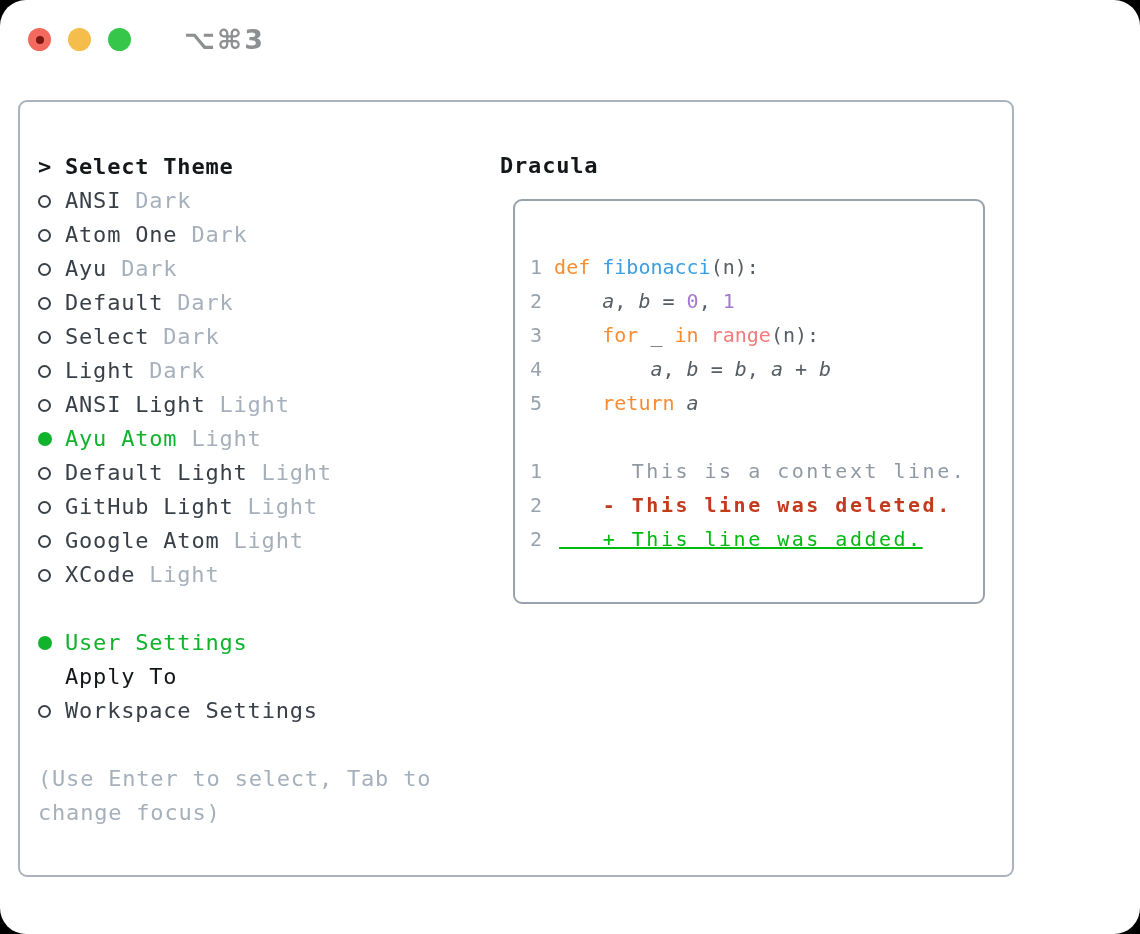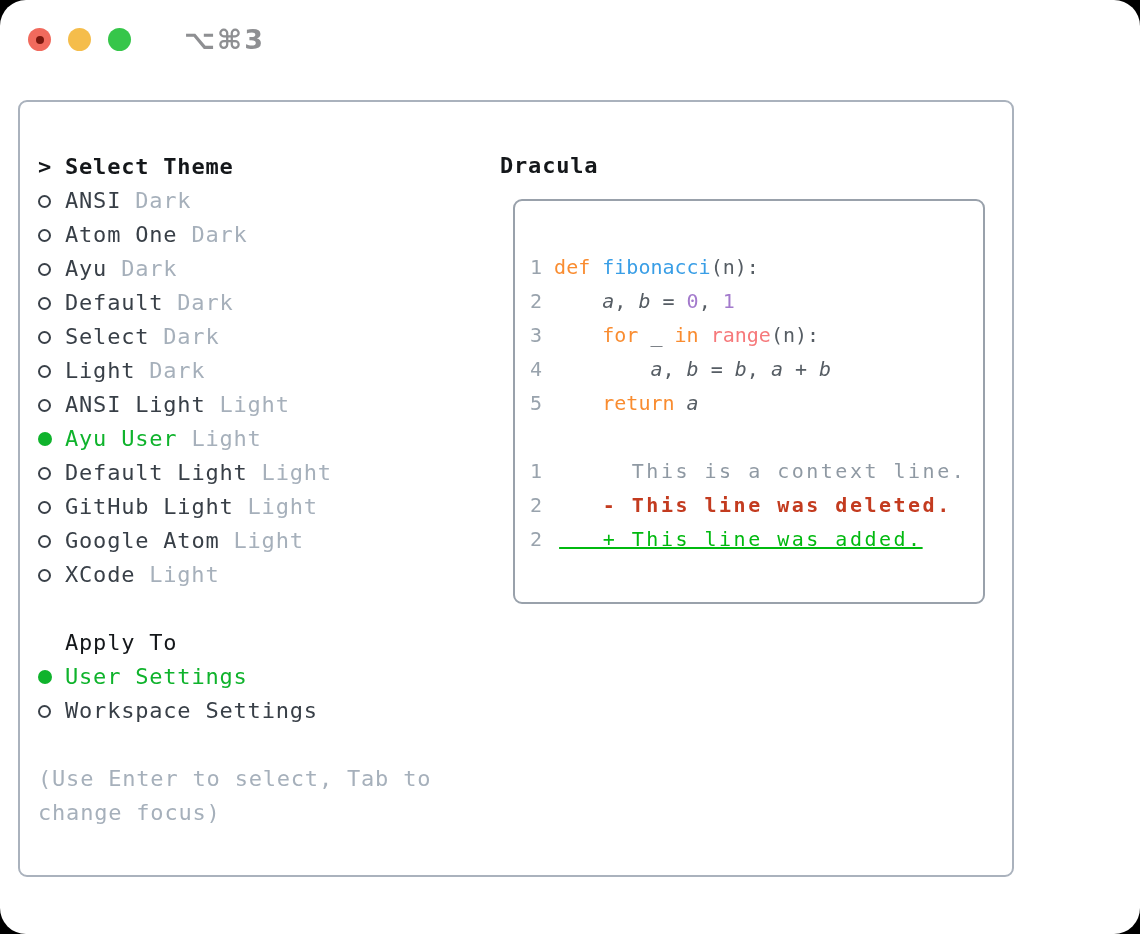--- a/index.html
+++ b/index.html
@@ -165,28 +165,28 @@
   <div class="panel">
     <div class="left-col" id="left-col">
         <div class="row"><span class="bullet-col hdr-prefix">&gt;</span><span class="hdr-label">Select Theme</span></div>
         <div class="row"><span class="bullet-col"><span class="ring"></span></span><span class="item-name">ANSI</span><span class="item-variant">Dark</span></div>
         <div class="row"><span class="bullet-col"><span class="ring"></span></span><span class="item-name">Atom One</span><span class="item-variant">Dark</span></div>
         <div class="row"><span class="bullet-col"><span class="ring"></span></span><span class="item-name">Ayu</span><span class="item-variant">Dark</span></div>
         <div class="row"><span class="bullet-col"><span class="ring"></span></span><span class="item-name">Default</span><span class="item-variant">Dark</span></div>
         <div class="row"><span class="bullet-col"><span class="ring"></span></span><span class="item-name">Select</span><span class="item-variant">Dark</span></div>
         <div class="row"><span class="bullet-col"><span class="ring"></span></span><span class="item-name">Light</span><span class="item-variant">Dark</span></div>
         <div class="row"><span class="bullet-col"><span class="ring"></span></span><span class="item-name">ANSI Light</span><span class="item-variant">Light</span></div>
-        <div class="row"><span class="bullet-col"><span class="dot-filled"></span></span><span class="item-name selected">Ayu User</span><span class="item-variant">Light</span></div>
+        <div class="row"><span class="bullet-col"><span class="dot-filled"></span></span><span class="item-name selected">Ayu Atom</span><span class="item-variant">Light</span></div>
         <div class="row"><span class="bullet-col"><span class="ring"></span></span><span class="item-name">Default Light</span><span class="item-variant">Light</span></div>
         <div class="row"><span class="bullet-col"><span class="ring"></span></span><span class="item-name">GitHub Light</span><span class="item-variant">Light</span></div>
         <div class="row"><span class="bullet-col"><span class="ring"></span></span><span class="item-name">Google Atom</span><span class="item-variant">Light</span></div>
         <div class="row"><span class="bullet-col"><span class="ring"></span></span><span class="item-name">XCode</span><span class="item-variant">Light</span></div>
         <div class="spacer"></div>
+        <div class="row"><span class="bullet-col"><span class="dot-filled"></span></span><span class="item-name selected">User Settings</span></div>
         <div class="row"><span class="bullet-col"></span><span class="sub-hdr">Apply To</span></div>
-        <div class="row"><span class="bullet-col"><span class="dot-filled"></span></span><span class="item-name selected">User Settings</span></div>
         <div class="row"><span class="bullet-col"><span class="ring"></span></span><span class="item-name">Workspace Settings</span></div>
         <div class="spacer"></div>
         <div class="row"><span class="help-line">(Use Enter to select, Tab to</span></div>
         <div class="row"><span class="help-line">change focus)</span></div>
       </div>
 
     <div class="preview-col">
       <div class="preview-title">Dracula</div>
       <div class="preview-box" id="preview-box">
           <div class="code-line"><span style="color: rgb(153, 163, 173);">1 </span><span class="tok-kw" style="color: rgb(249, 140, 48);">def </span><span class="tok-fn" style="color: rgb(57, 158, 230);">fibonacci</span><span class="tok-fg" style="color: rgb(86, 93, 100);">(n):</span></div>

